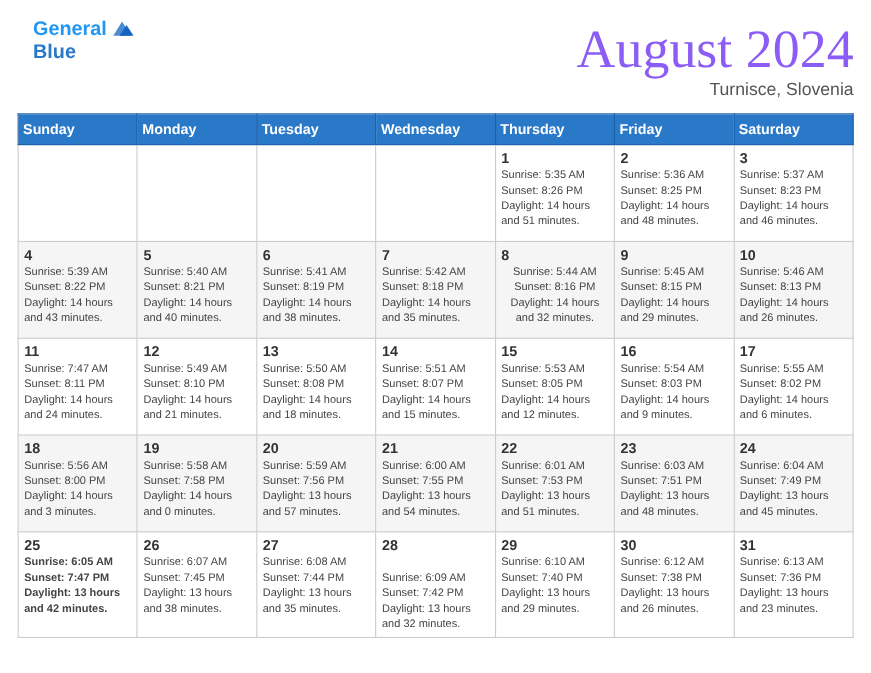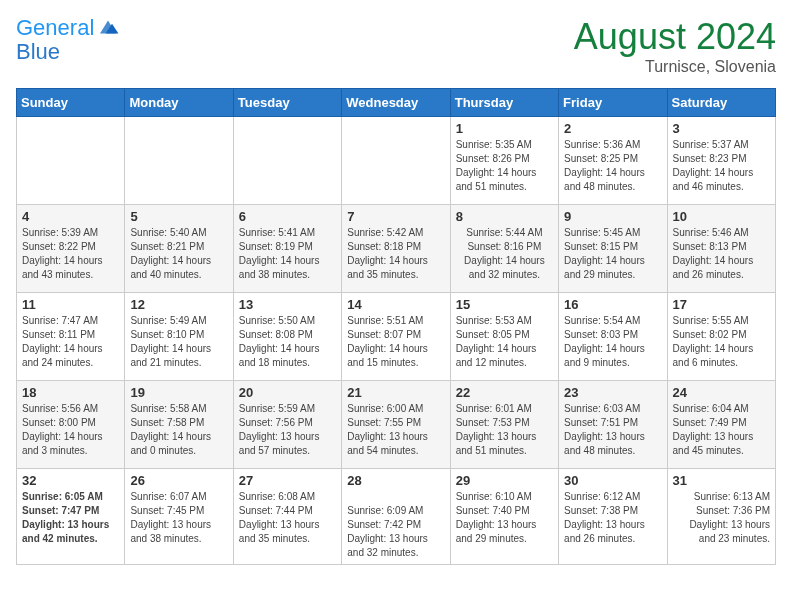--- a/index.html
+++ b/index.html
@@ -14,41 +14,43 @@
       display: flex;
       justify-content: space-between;
       align-items: flex-start;
       margin-bottom: 12px;
     }
     .logo {
       display: flex;
       align-items: center;
     }
     .logo-text {
-      font-size: 22px;
-      font-weight: normal;
+      font-size: 18px;
+      font-weight: bold;
       color: #333;
       line-height: 1.1;
+      margin-left: 14px;
     }
     .logo-text span {
       color: #2196F3;
     }
     .logo-icon {
       width: 24px;
       height: 24px;
       margin-left: 2px;
       margin-top: -2px;
     }
     .title-block {
       text-align: right;
     }
     .month-title {
-      font-size: 36px;
-      color: #15803d;
+      font-size: 49px;
+      color: #8b5cf6;
       font-weight: normal;
+      font-family: Liberation Serif, serif;
     }
     .subtitle {
       font-size: 16px;
       color: #555;
     }
     table {
       width: 100%;
       border-collapse: collapse;
       table-layout: fixed;
     }
@@ -300,21 +302,21 @@
         <td>
           <div class="day-number">24</div>
           <div class="day-info" style="white-space: pre-line;">Sunrise: 6:04 AM
 Sunset: 7:49 PM
 Daylight: 13 hours
 and 45 minutes.</div>
         </td>
       </tr>
       <tr>
         <td>
-          <div class="day-number">32</div>
+          <div class="day-number">25</div>
           <div class="day-info" style="white-space: pre-line; font-weight: bold;">Sunrise: 6:05 AM
 Sunset: 7:47 PM
 Daylight: 13 hours
 and 42 minutes.</div>
         </td>
         <td>
           <div class="day-number">26</div>
           <div class="day-info" style="white-space: pre-line;">Sunrise: 6:07 AM
 Sunset: 7:45 PM
 Daylight: 13 hours
@@ -343,20 +345,20 @@
         </td>
         <td>
           <div class="day-number">30</div>
           <div class="day-info" style="white-space: pre-line;">Sunrise: 6:12 AM
 Sunset: 7:38 PM
 Daylight: 13 hours
 and 26 minutes.</div>
         </td>
         <td>
           <div class="day-number">31</div>
-          <div class="day-info" style="white-space: pre-line; text-align: right;">Sunrise: 6:13 AM
+          <div class="day-info" style="white-space: pre-line;">Sunrise: 6:13 AM
 Sunset: 7:36 PM
 Daylight: 13 hours
 and 23 minutes.</div>
         </td>
       </tr>
     </tbody>
 </table>
 
 </body></html>

